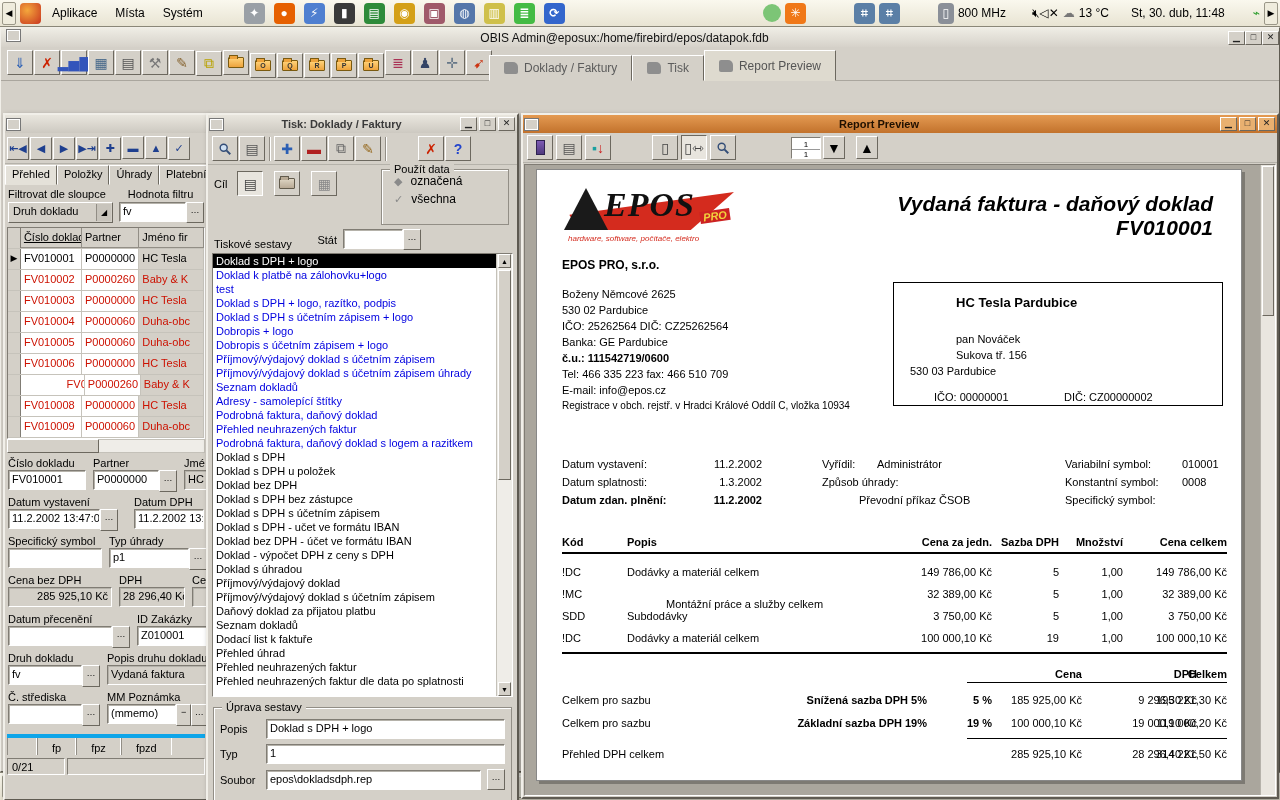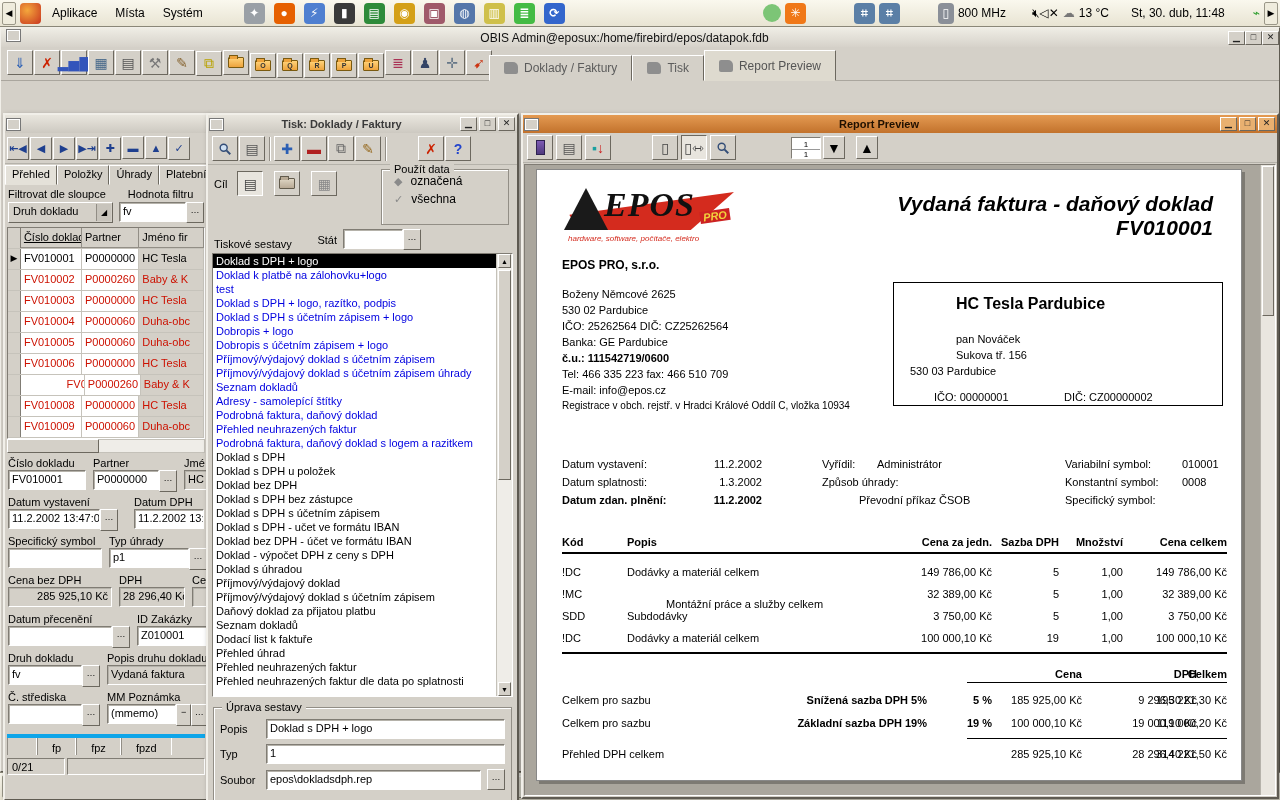--- a/index.html
+++ b/index.html
@@ -597,21 +597,21 @@
             <div class="abs b" style="left: 25px; top: 182px;">č.u.:   111542719/0600</div>
             <div class="abs" style="left: 25px; top: 198px;">Tel:    466 335 223          fax:  466 510 709</div>
             <div class="abs" style="left: 25px; top: 214px;">E-mail:   info@epos.cz</div>
             <div class="abs" style="left: 25px; top: 230px; font-size: 10px;">Registrace v obch. rejstř. v Hradci Králové Oddíl C, vložka 10934</div>
           </div>
 
         <div class="abs inv-title" style="right:28px;top:22px">Vydaná faktura - daňový doklad</div>
         <div class="abs inv-title" style="right:28px;top:46px">FV010001</div>
 
         <div id="cust-box">
-          <div class="abs b" style="left:62px;top:12px;font-size:16px">HC Tesla Pardubice</div>
+          <div class="abs b" style="left:62px;top:12px;font-size:13px">HC Tesla Pardubice</div>
           <div class="abs" style="left:62px;top:50px">pan Nováček</div>
           <div class="abs" style="left:62px;top:66px">Sukova tř. 156</div>
           <div class="abs" style="left:16px;top:82px">530 03 Pardubice</div>
           <div class="abs" style="left:40px;top:108px">IČO: 00000001</div>
           <div class="abs" style="left:170px;top:108px">DIČ: CZ00000002</div>
         </div>
 
         <div id="inv-meta">
             <div class="abs" style="left: 25px; top: 288px;">Datum vystavení:</div>
             <div class="abs r" style="left: 105px; width: 120px; top: 288px;">11.2.2002</div>

